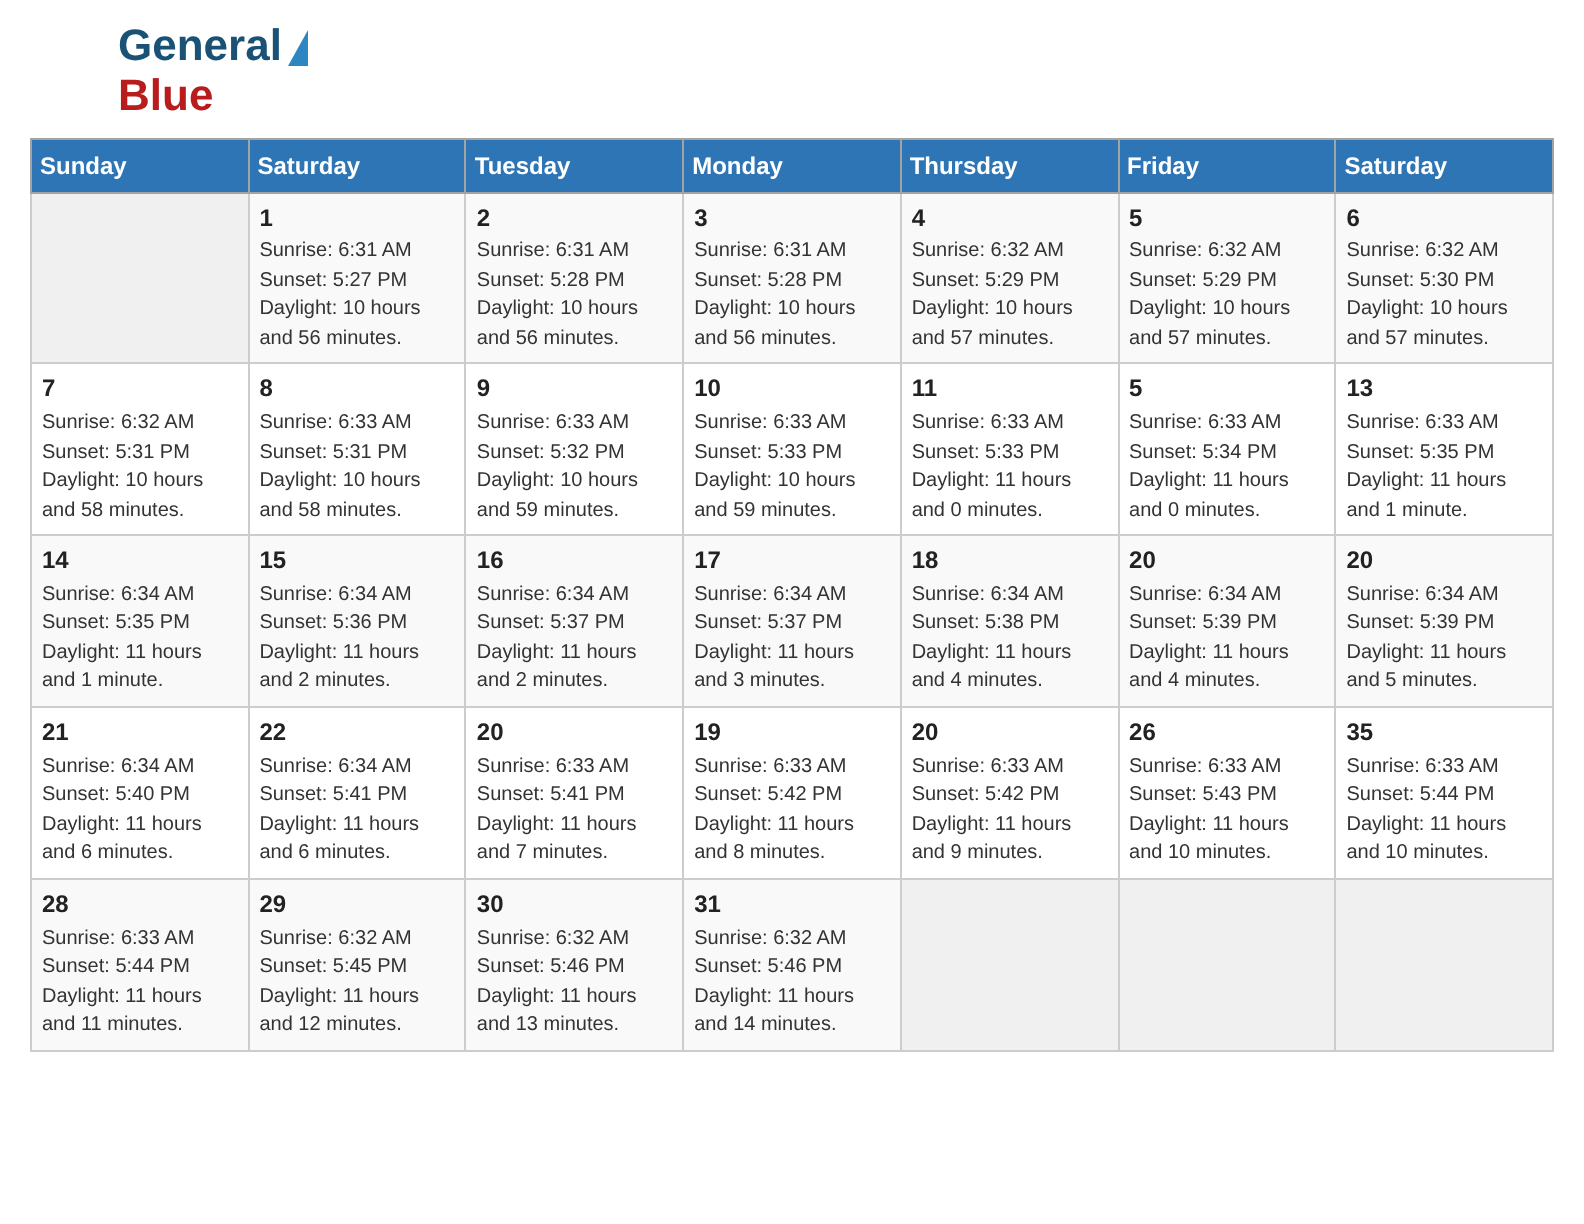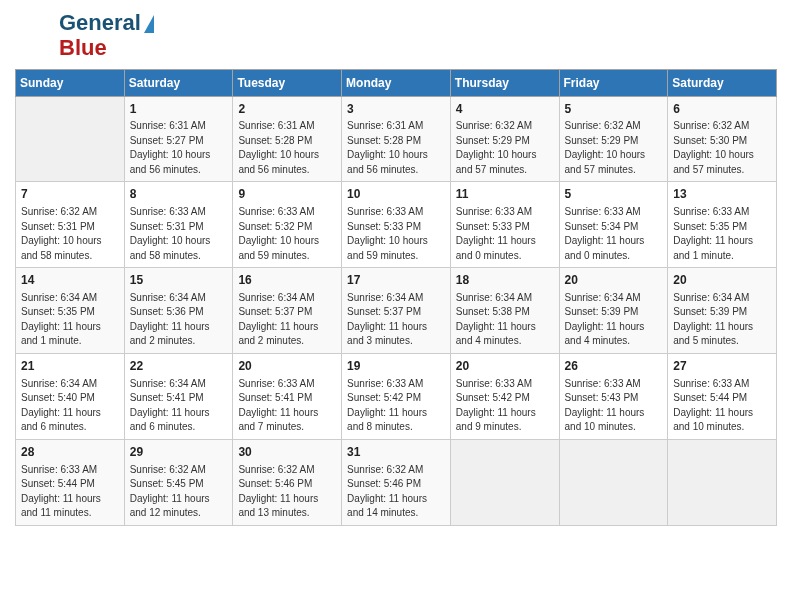--- a/index.html
+++ b/index.html
@@ -288,21 +288,21 @@
 and 9 minutes.</div>
         </td>
         <td>
           <span class="day-number">26</span>
           <div class="day-info" style="white-space: pre-line;">Sunrise: 6:33 AM
 Sunset: 5:43 PM
 Daylight: 11 hours
 and 10 minutes.</div>
         </td>
         <td>
-          <span class="day-number">27</span>
+          <span class="day-number">35</span>
           <div class="day-info" style="white-space: pre-line;">Sunrise: 6:33 AM
 Sunset: 5:44 PM
 Daylight: 11 hours
 and 10 minutes.</div>
         </td>
       </tr>
       <tr>
         <td>
           <span class="day-number">28</span>
           <div class="day-info" style="white-space: pre-line;">Sunrise: 6:33 AM

